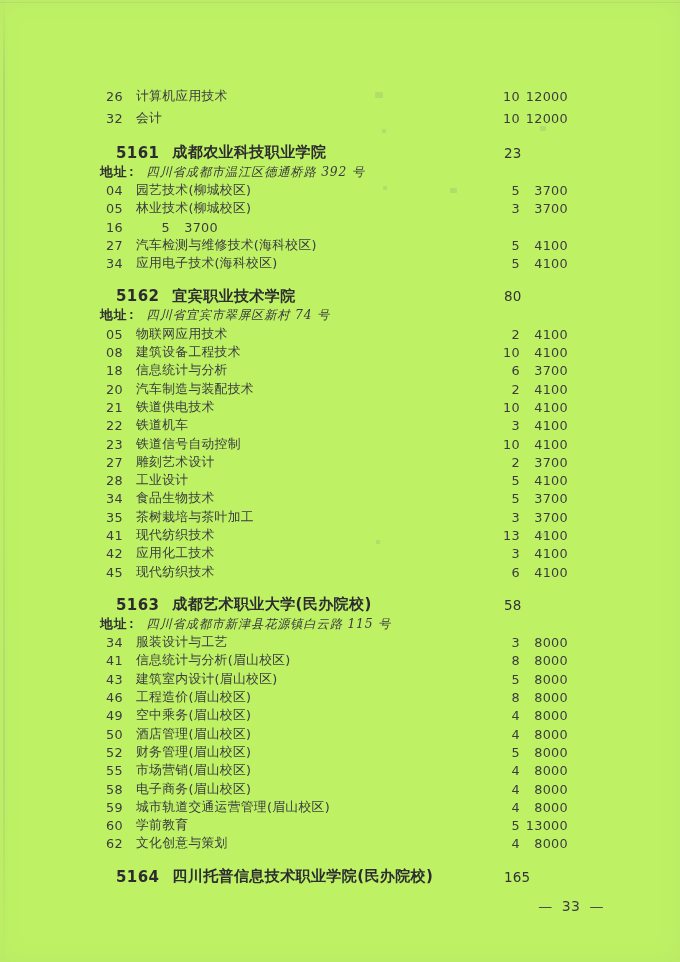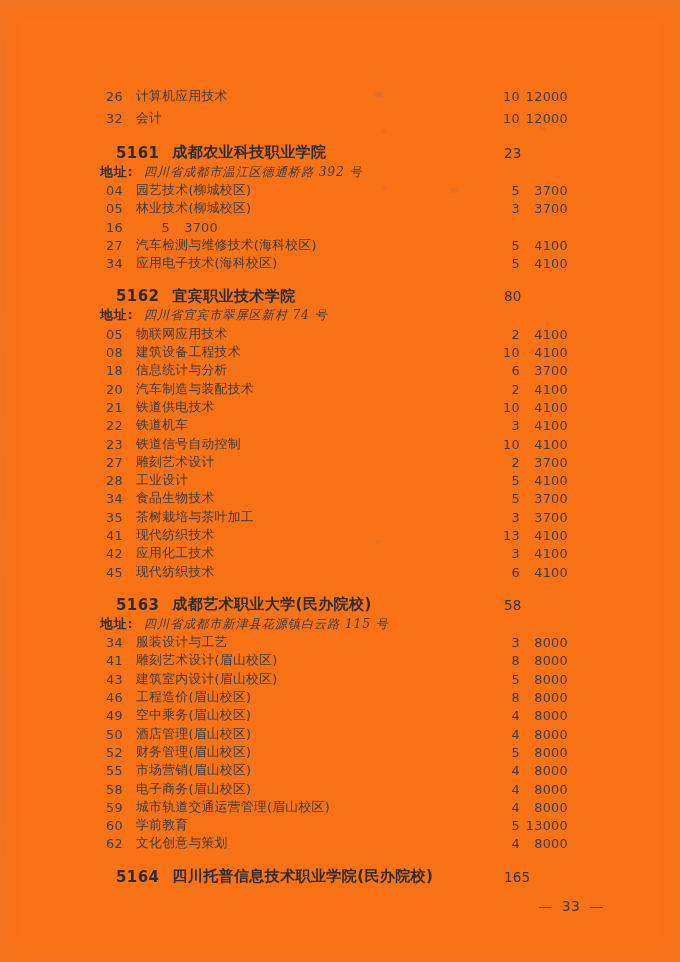--- a/index.html
+++ b/index.html
@@ -4,21 +4,21 @@
 <style>
   html,body { margin:0; padding:0; }
   body {
     width:680px; height:962px;
     background:#e8e8e8;
     font-family:"DejaVu Sans","Liberation Sans",sans-serif;
   }
   .sheet {
     position:relative;
     width:680px; height:962px;
-    background:#f97316;
+    background:#bef264;
     box-shadow:inset 0 0 22px rgba(150,150,150,0.10);
     overflow:hidden;
   }
   .edge-line {
     position:absolute; left:3px; top:0; width:2px; height:962px;
     background:linear-gradient(to bottom, rgba(130,135,150,0) 0%, rgba(130,135,150,0.22) 8%, rgba(130,135,150,0.10) 45%, rgba(130,135,150,0.20) 80%, rgba(130,135,150,0) 100%);
   }
   .top-line {
     position:absolute; left:0; top:2px; height:1px; width:680px;
     background:rgba(140,145,155,0.18);
@@ -42,21 +42,21 @@
     width:64px; text-align:left;
     font-size:13.5px; font-weight:500; color:#333338;
     letter-spacing:0.2px;
   }
 
   .college-address {
     display:flex; align-items:center; height:18.3px;
     margin-left:100px; white-space:nowrap;
   }
   .address-label {
-    font-weight:bold; font-size:12.8px; color:#2e2e33; letter-spacing:1px;
+    font-weight:bold; font-size:12.8px; color:#2e2e33; letter-spacing:1px;font-family:Liberation Mono, monospace;
   }
   .address-text {
     margin-left:10px;
     font-family:"DejaVu Serif","Liberation Serif",serif;
     font-style:italic;
     font-size:12.3px; color:#3a3a3f; letter-spacing:0.8px;
   }
 
   .program-row {
     display:flex; align-items:center; height:18.3px;
@@ -287,21 +287,21 @@
     <div class="rows">
   <div class="program-row">
     <span class="prog-code">34</span>
     <span class="prog-name">服装设计与工艺</span>
     <span class="prog-count">3</span>
     <span class="prog-fee">8000</span>
   </div>
 
   <div class="program-row">
     <span class="prog-code">41</span>
-    <span class="prog-name">雕刻艺术设计(眉山校区)</span>
+    <span class="prog-name">信息统计与分析(眉山校区)</span>
     <span class="prog-count">8</span>
     <span class="prog-fee">8000</span>
   </div>
 
   <div class="program-row">
     <span class="prog-code">43</span>
     <span class="prog-name">建筑室内设计(眉山校区)</span>
     <span class="prog-count">5</span>
     <span class="prog-fee">8000</span>
   </div>

